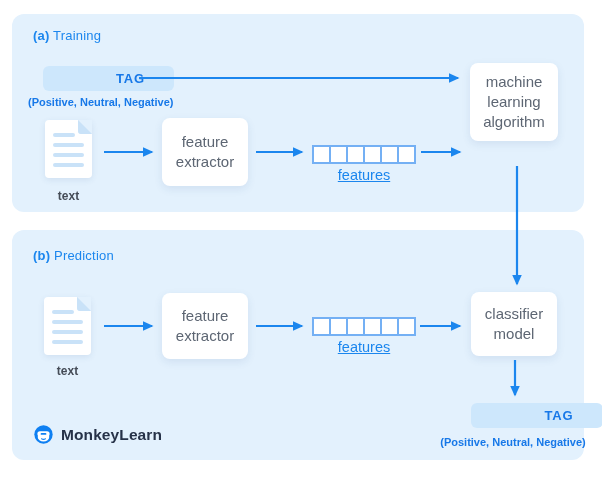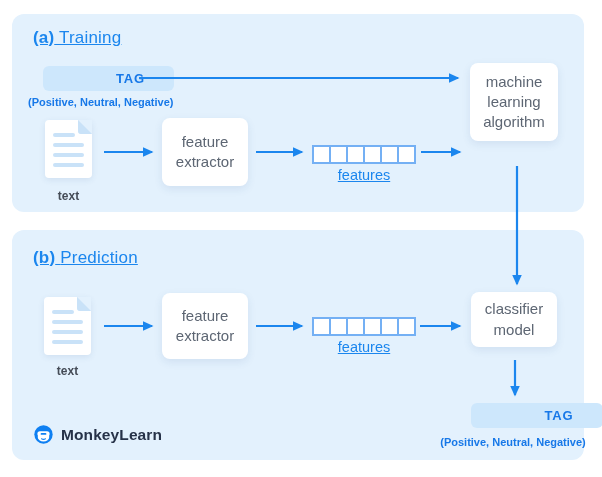--- a/index.html
+++ b/index.html
@@ -8,21 +8,21 @@
     font-family:"Liberation Sans","DejaVu Sans",sans-serif;
   }
   .panel{
     position:absolute;left:12px;width:572px;background:var(--panel);
     border-radius:12px;
   }
   #panel-training{top:14px;height:198px;}
   #panel-prediction{top:230px;height:230px;}
 
   .section-title{
-    position:absolute;font-size:17px;color:var(--accent);letter-spacing:.2px;text-decoration:underline;
+    position:absolute;font-size:13px;color:var(--accent);letter-spacing:.2px;
   }
   .section-title .prefix{font-weight:700;}
   #title-a{left:33px;top:28px;}
   #title-b{left:33px;top:248px;}
 
   .tag-btn{
     position:absolute;background:var(--tag_bg);border-radius:6px;
     color:var(--tag_text);font-weight:700;font-size:13px;letter-spacing:.8px;
     display:flex;align-items:center;justify-content:center;padding-left:44px;
   }
@@ -60,21 +60,21 @@
 
   .white-box{
     position:absolute;background:#ffffff;border-radius:8px;
     box-shadow:0 3px 8px rgba(40,80,140,.10);
     display:flex;align-items:center;justify-content:center;text-align:center;
     color:var(--box_text);font-size:15px;line-height:1.35;padding:4px;box-sizing:border-box;
   }
   #extractor-a{left:162px;top:118px;width:86px;height:68px;}
   #extractor-b{left:162px;top:293px;width:86px;height:66px;}
   #mlbox{left:470px;top:63px;width:88px;height:78px;}
-  #clfbox{left:471px;top:292px;width:86px;height:55px;}
+  #clfbox{left:471px;top:292px;width:86px;height:64px;}
 
   .cells{position:absolute;display:flex;}
   #cells-a{left:312px;top:145px;}
   #cells-b{left:312px;top:317px;}
   .cell{
     width:15px;height:15px;background:#ffffff;border:2px solid var(--cell_border);
     margin-left:-2px;
   }
   .cell:first-child{margin-left:0;}
 

